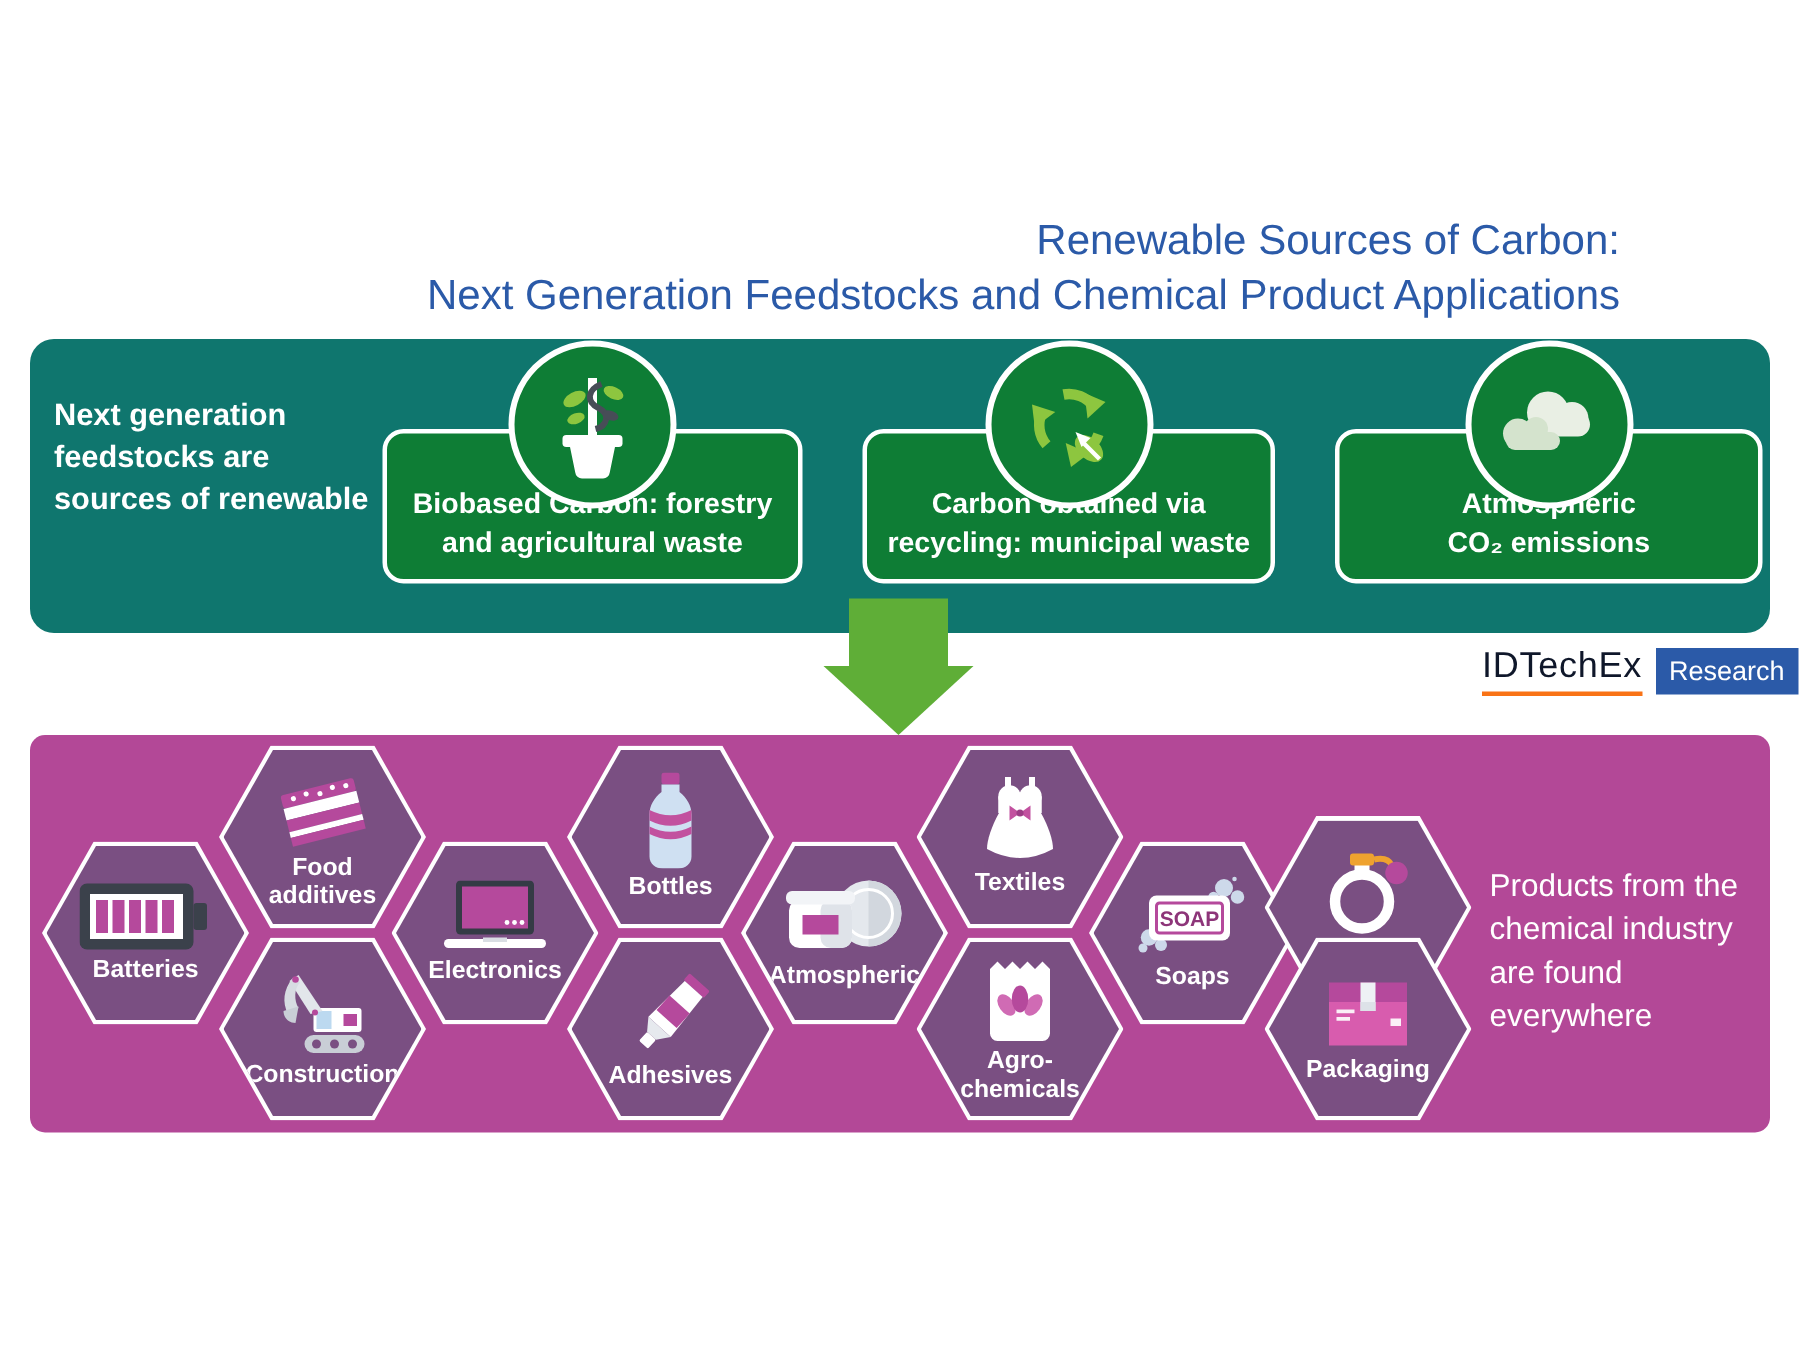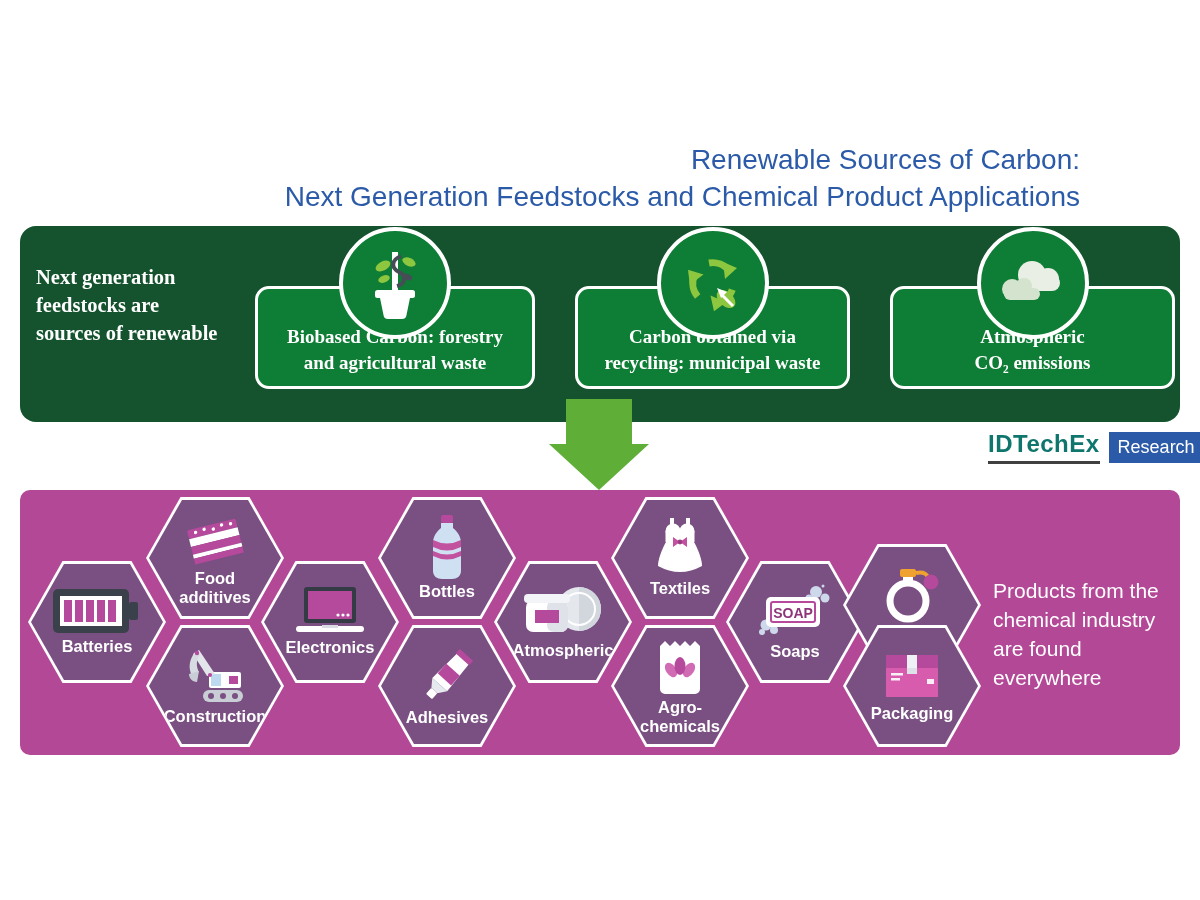--- a/index.html
+++ b/index.html
@@ -8,21 +8,21 @@
     font-family:"Liberation Sans",sans-serif;overflow:hidden;
   }
   
   .title{
     position:absolute;top:141px;left:0;width:1080px;text-align:right;
     color:#2b5aa8;font-weight:normal;font-size:28px;line-height:37px;
   }
   
   .green-banner{
     position:absolute;left:20px;top:226px;width:1160px;height:196px;
-    background:#14532d;border-radius:16px;font-family:Liberation Serif, serif;
+    background:#0f766e;border-radius:16px;
   }
   .intro{
     position:absolute;left:16px;top:37px;width:230px;
     color:#ffffff;font-weight:bold;font-size:20.5px;line-height:28px;
   }
   .feed-card{position:absolute;top:0;height:174px;}
   .feed-card.c1{left:235px;width:280px;}
   .feed-card.c2{left:555px;width:275px;}
   .feed-card.c3{left:870px;width:285px;}
   .feed-box{
@@ -44,22 +44,22 @@
   
   .arrow-shaft{position:absolute;left:566px;top:399px;width:66px;height:46px;background:#5fae37;}
   .arrow-head{
     position:absolute;left:549px;top:444px;width:0;height:0;
     border-left:50px solid transparent;border-right:50px solid transparent;
     border-top:46px solid #5fae37;
   }
   
   .logo-wrap{position:absolute;top:430px;left:988px;height:34px;display:flex;align-items:center;gap:9px;}
   .brand{
-    color:#0f766e;font-size:24px;font-weight:700;letter-spacing:0.5px;
-    padding-bottom:3px;border-bottom:3px solid #404040;
+    color:#0f172a;font-size:24px;font-weight:400;letter-spacing:0.5px;
+    padding-bottom:3px;border-bottom:3px solid #f97316;
   }
   .badge{
     background:#2b5aa8;color:#ffffff;font-size:18px;padding:5px 9px;
   }
   
   .purple-banner{
     position:absolute;left:20px;top:490px;width:1160px;height:265px;
     background:#b34897;border-radius:10px;
   }
   .caption{

